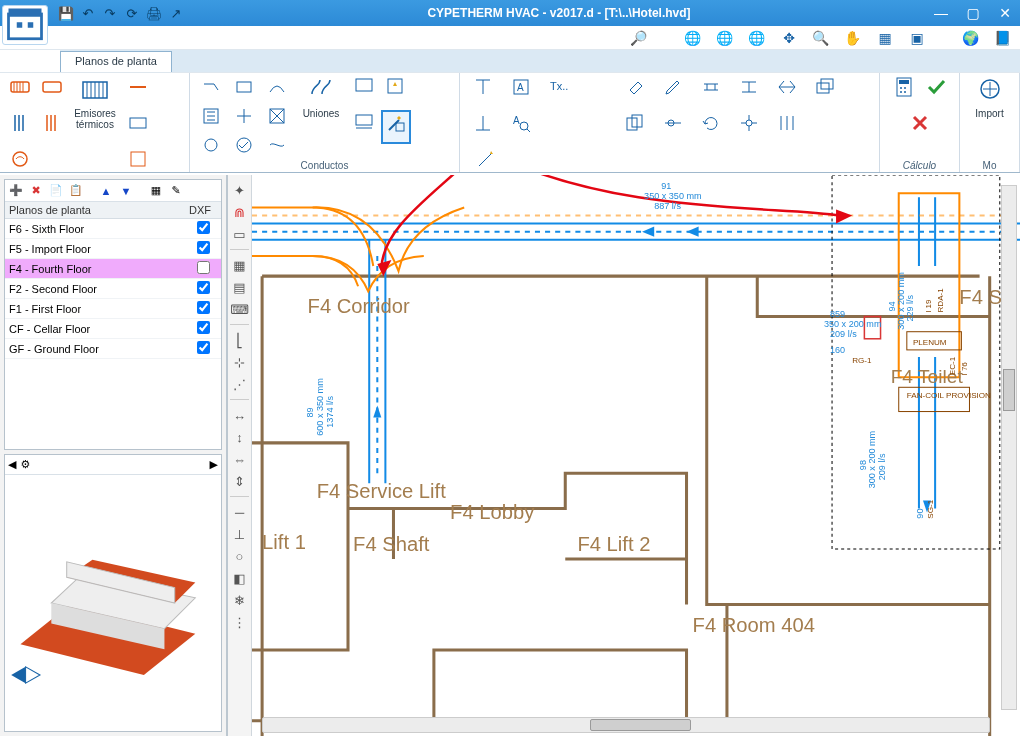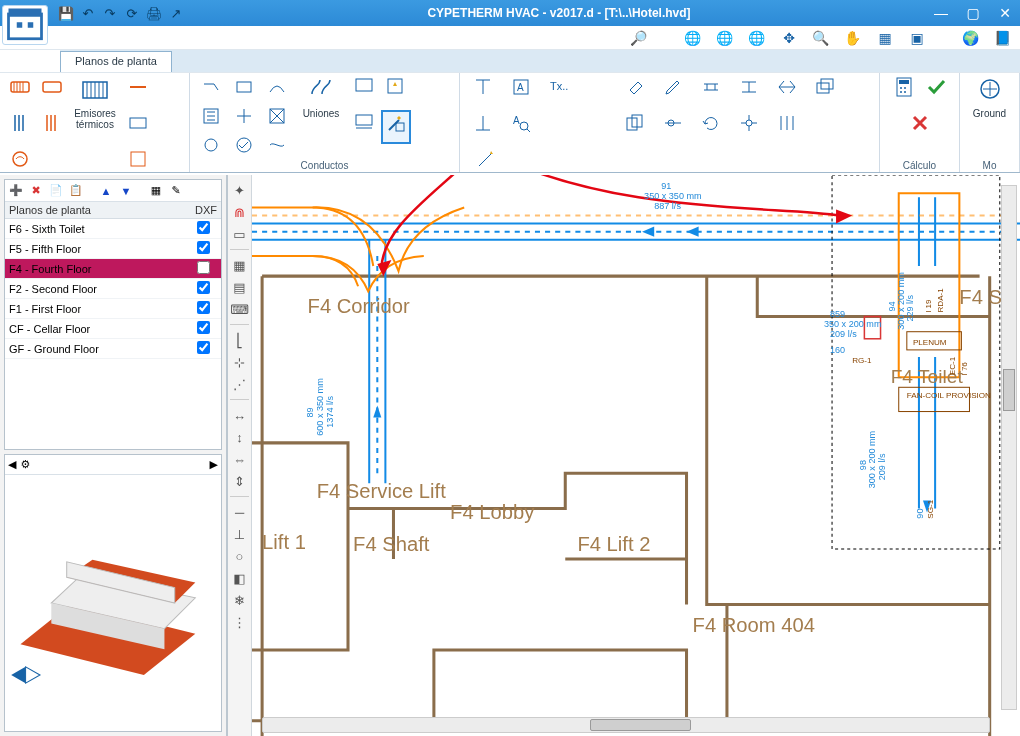--- a/index.html
+++ b/index.html
@@ -26,37 +26,37 @@
   .rbtn { display:flex; flex-direction:column; align-items:center; justify-content:flex-start; min-width:28px; height:32px; border:1px solid transparent; cursor:pointer; }
   .rbtn svg, .rbtn .ic { width:22px; height:22px; }
   .rbtn.big { width:50px; height:68px; }
   .rbtn.big svg { width:30px; height:30px; }
   .rbtn-label { font-size:10px; color:#2a3a47; text-align:center; line-height:11px; margin-top:2px; }
   .grid3x3 { display:grid; grid-template-columns:repeat(3,30px); grid-template-rows:repeat(3,26px); gap:3px 3px; }
   .grid3x3 .rbtn { height:26px; min-width:26px; }
   .rg.emis { width:190px; }
   .rg.cond { width:270px; }
   .rg.edic { width:420px; }
-  .rg.calc { width:80px; }
+  .rg.calc { width:80px;font-style:italic; }
   .rg.mo   { width:60px; }
   .highlight { border:1px solid #2a8adb !important; background:#eaf4fd; outline:1px solid #2a8adb; }
   .tool-small-row { display:flex; gap:14px; padding:2px 8px; height:24px; align-items:center; background:#fff; border-bottom:1px solid #dfe7ee; }
   .tool-small-row .iconbtn { width:18px; height:18px; font-size:14px; color:#1863a6; cursor:pointer; display:inline-flex; align-items:center; justify-content:center; }
   .tool-small-row .stretch { flex:1; }
 
   
   .main { position:absolute; top:175px; left:0; right:0; bottom:0; display:flex; }
   .left-pane { width:228px; border-right:2px solid #bcc7d0; display:flex; flex-direction:column; background:#f3f3f3; }
   .panel { margin:4px; background:#fff; border:1px solid #b6c2cc; }
   .panel .ptoolbar { height:22px; border-bottom:1px solid #d9e1e8; display:flex; align-items:center; gap:4px; padding:0 3px; }
   .panel .ptoolbar span { width:16px; height:16px; display:inline-flex; align-items:center; justify-content:center; cursor:pointer; }
   table.floors { width:100%; border-collapse:collapse; font-size:11px; }
   table.floors th { background:#eef2f5; text-align:left; padding:2px 4px; border-bottom:1px solid #d5dde4; font-weight:normal; color:#333; }
   table.floors td { padding:2px 4px; border-bottom:1px solid #f0f3f6; }
-  table.floors tr.sel { background:#be185d; }
+  table.floors tr.sel { background:#f0abfc; }
   .panel2 { margin:0 4px 4px 4px; background:#fff; border:1px solid #b6c2cc; flex:1; position:relative; }
   .panel2 .ptoolbar { height:20px; border-bottom:1px solid #d9e1e8; display:flex; align-items:center; gap:4px; padding:0 3px; }
   .preview3d { width:100%; height:calc(100% - 20px); background:#fff; position:relative; }
 
   .vtoolbar { width:24px; border-right:1px solid #d0d7dd; background:#f4f4f4; display:flex; flex-direction:column; align-items:center; gap:4px; padding:6px 0; }
   .vtoolbar span { width:18px; height:18px; font-size:13px; color:#555; cursor:pointer; display:flex; align-items:center; justify-content:center; }
   .vtoolbar hr { width:80%; border:none; border-top:1px solid #ccc; margin:2px 0; }
 
   .canvas-wrap { flex:1; position:relative; background:#fff; overflow:hidden; }
   .hscroll { position:absolute; bottom:3px; left:10px; right:30px; height:16px; }
@@ -424,21 +424,21 @@
       <div class="rg-title">Cálculo</div>
     </div>
 
     <div class="rg mo">
       <div class="rg-buttons">
         <div class="rbtn big">
           <svg viewBox="0 0 30 30">
               <circle cx="15" cy="13" r="9" fill="none" stroke="#1863a6" stroke-width="1.5"></circle>
               <path d="M15 6v14M8 13h14" stroke="#1863a6"></path>
             </svg>
-          <div class="rbtn-label">Ground</div>
+          <div class="rbtn-label">Import</div>
         </div>
       </div>
       <div class="rg-title">Mo</div>
     </div>
   </div>
 </div>
 
 <div class="main">
 
   <div class="left-pane">
@@ -452,30 +452,30 @@
         <span style="color:#1547c8">▲</span>
         <span style="color:#1547c8">▼</span>
         <span style="width:6px"></span>
         <span>▦</span>
         <span>✎</span>
       </div>
       <table class="floors">
         <thead>
             <tr>
           <th>Planos de planta</th>
-          <th style="width:36px;text-align:right">DXF</th>
+          <th style="width:36px;text-align:left">DXF</th>
         </tr>
           </thead>
         <tbody id="floors-body">
             <tr>
-              <td>F6 - Sixth Toilet</td>
+              <td>F6 - Sixth Floor</td>
               <td style="text-align: center;"><input type="checkbox" checked="" style=""></td>
             </tr>
             <tr>
-              <td>F5 - Fifth Floor</td>
+              <td>F5 - Import Floor</td>
               <td style="text-align: center;"><input type="checkbox" checked="" style=""></td>
             </tr>
             <tr class="sel">
               <td>F4 - Fourth Floor</td>
               <td style="text-align: center;"><input type="checkbox" style=""></td>
             </tr>
             <tr>
               <td>F2 - Second Floor</td>
               <td style="text-align: center;"><input type="checkbox" checked="" style=""></td>
             </tr>

